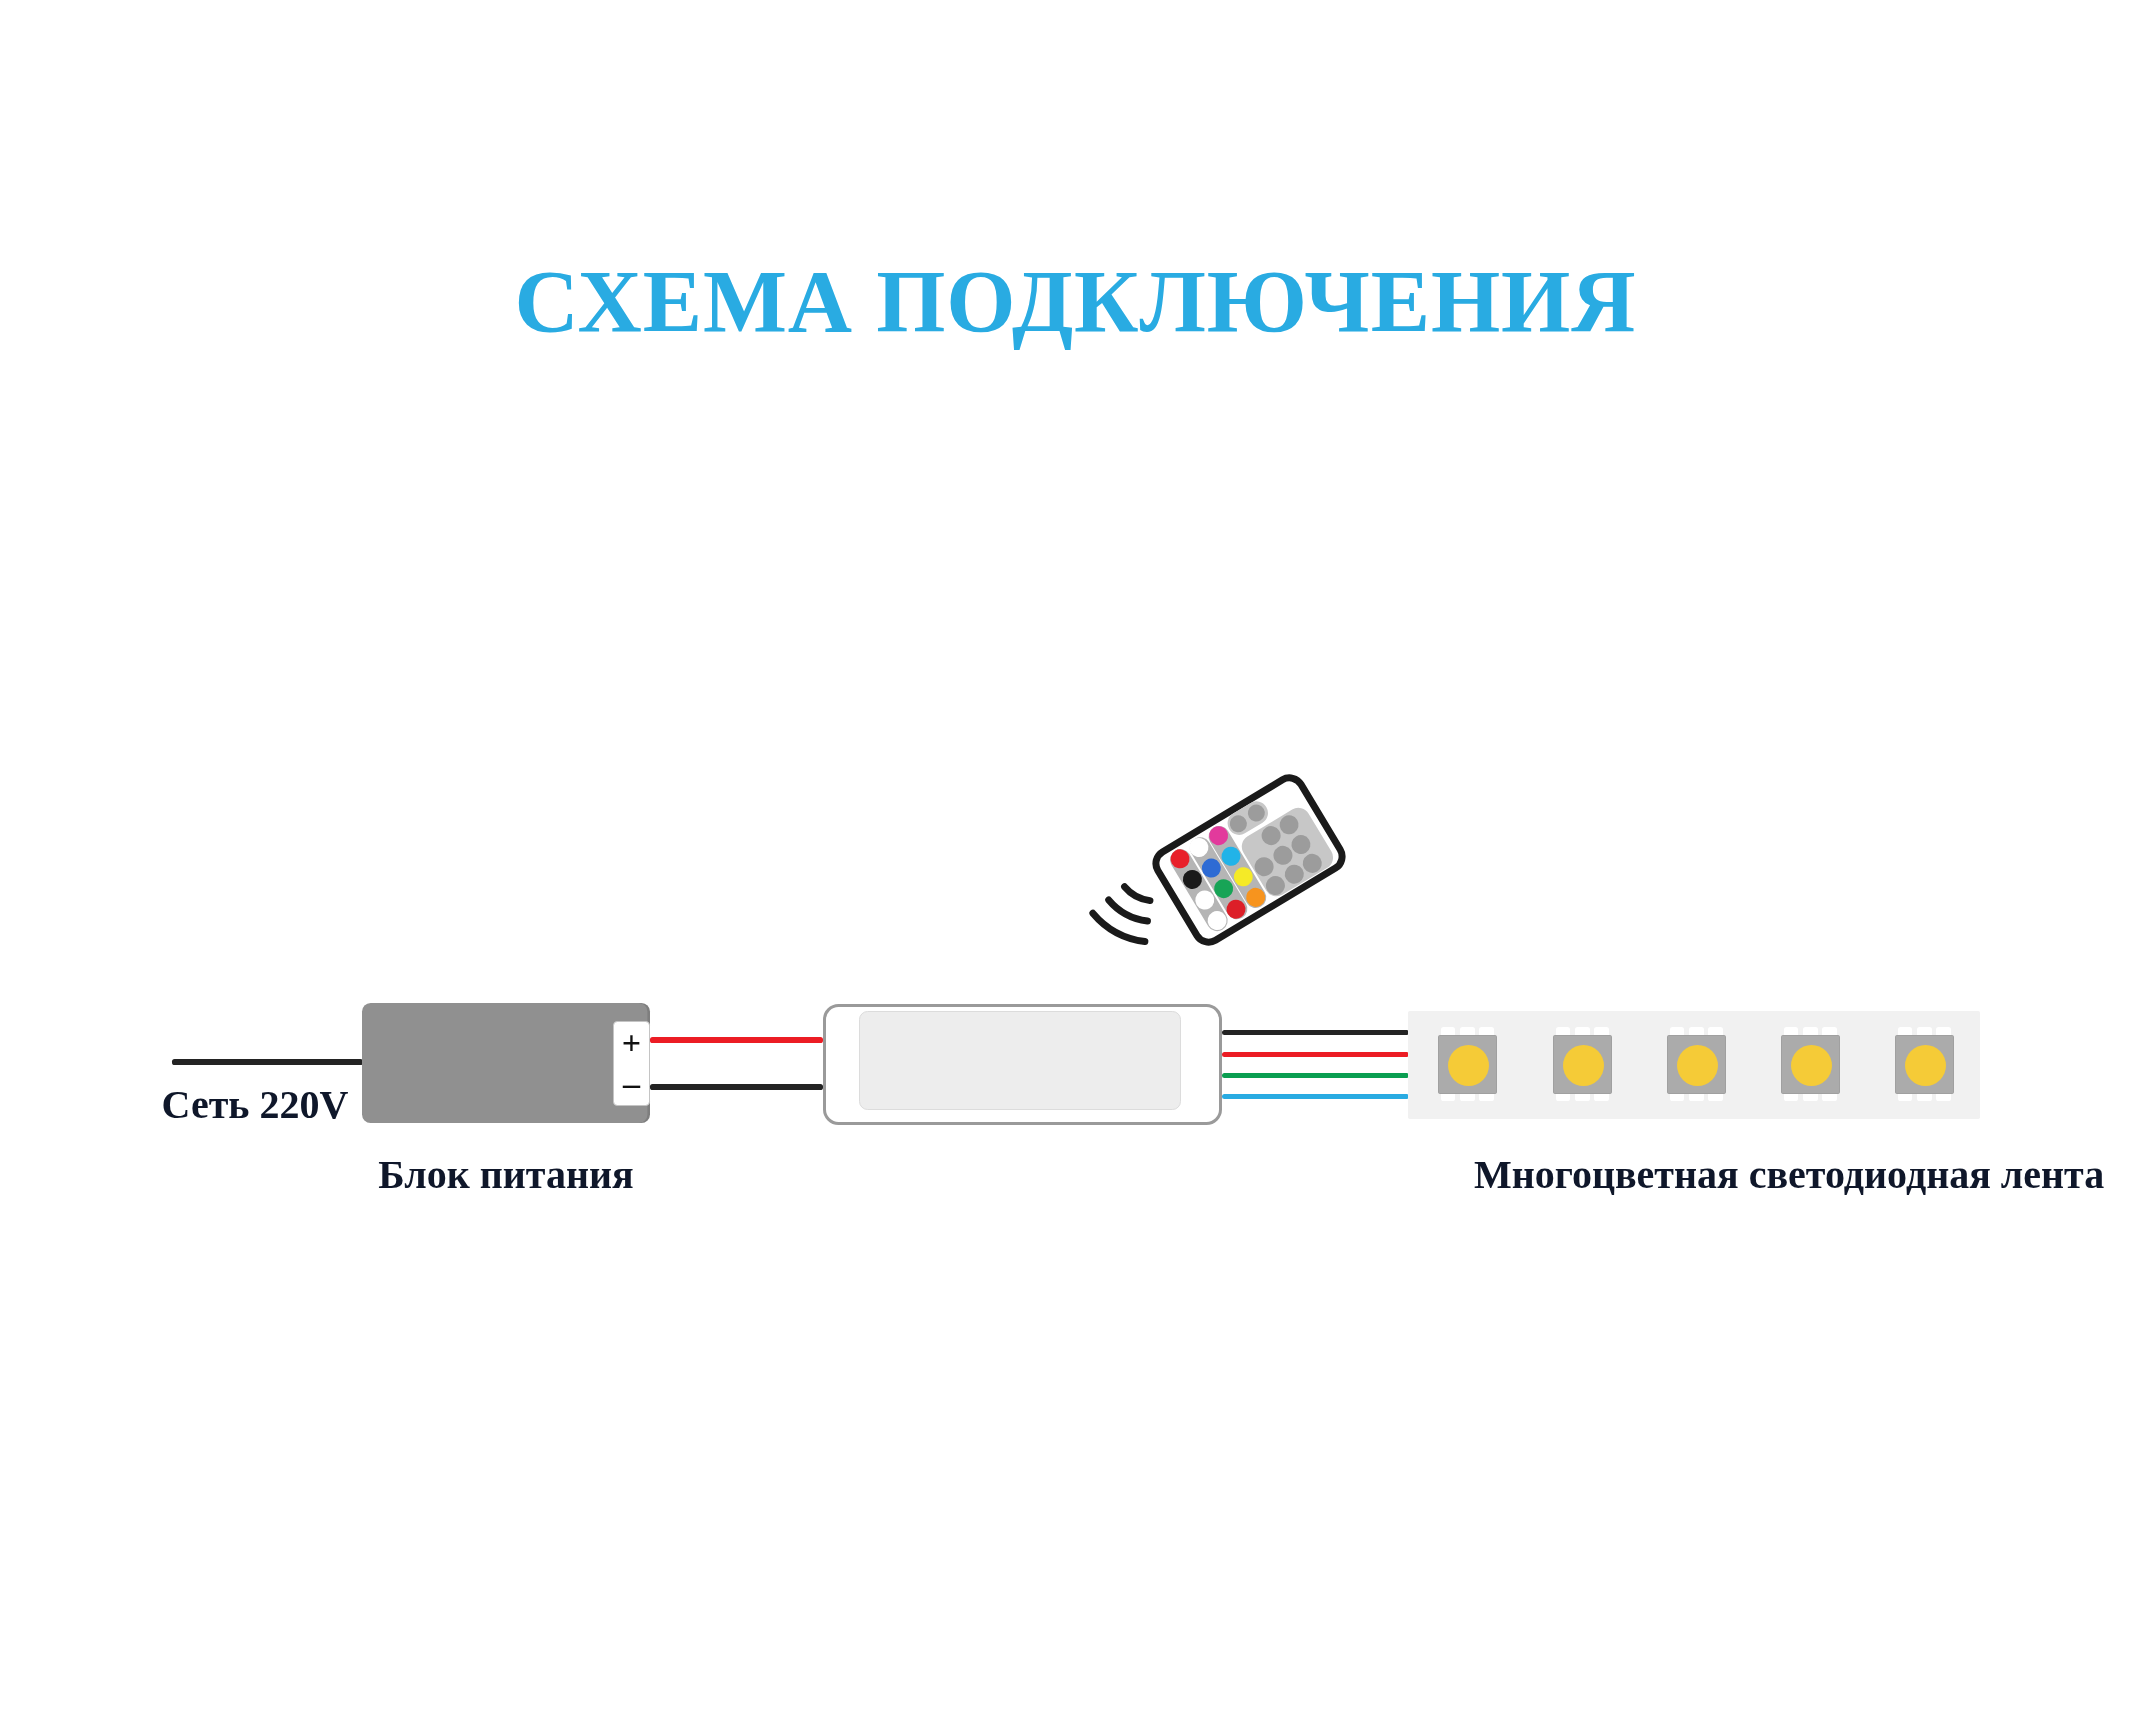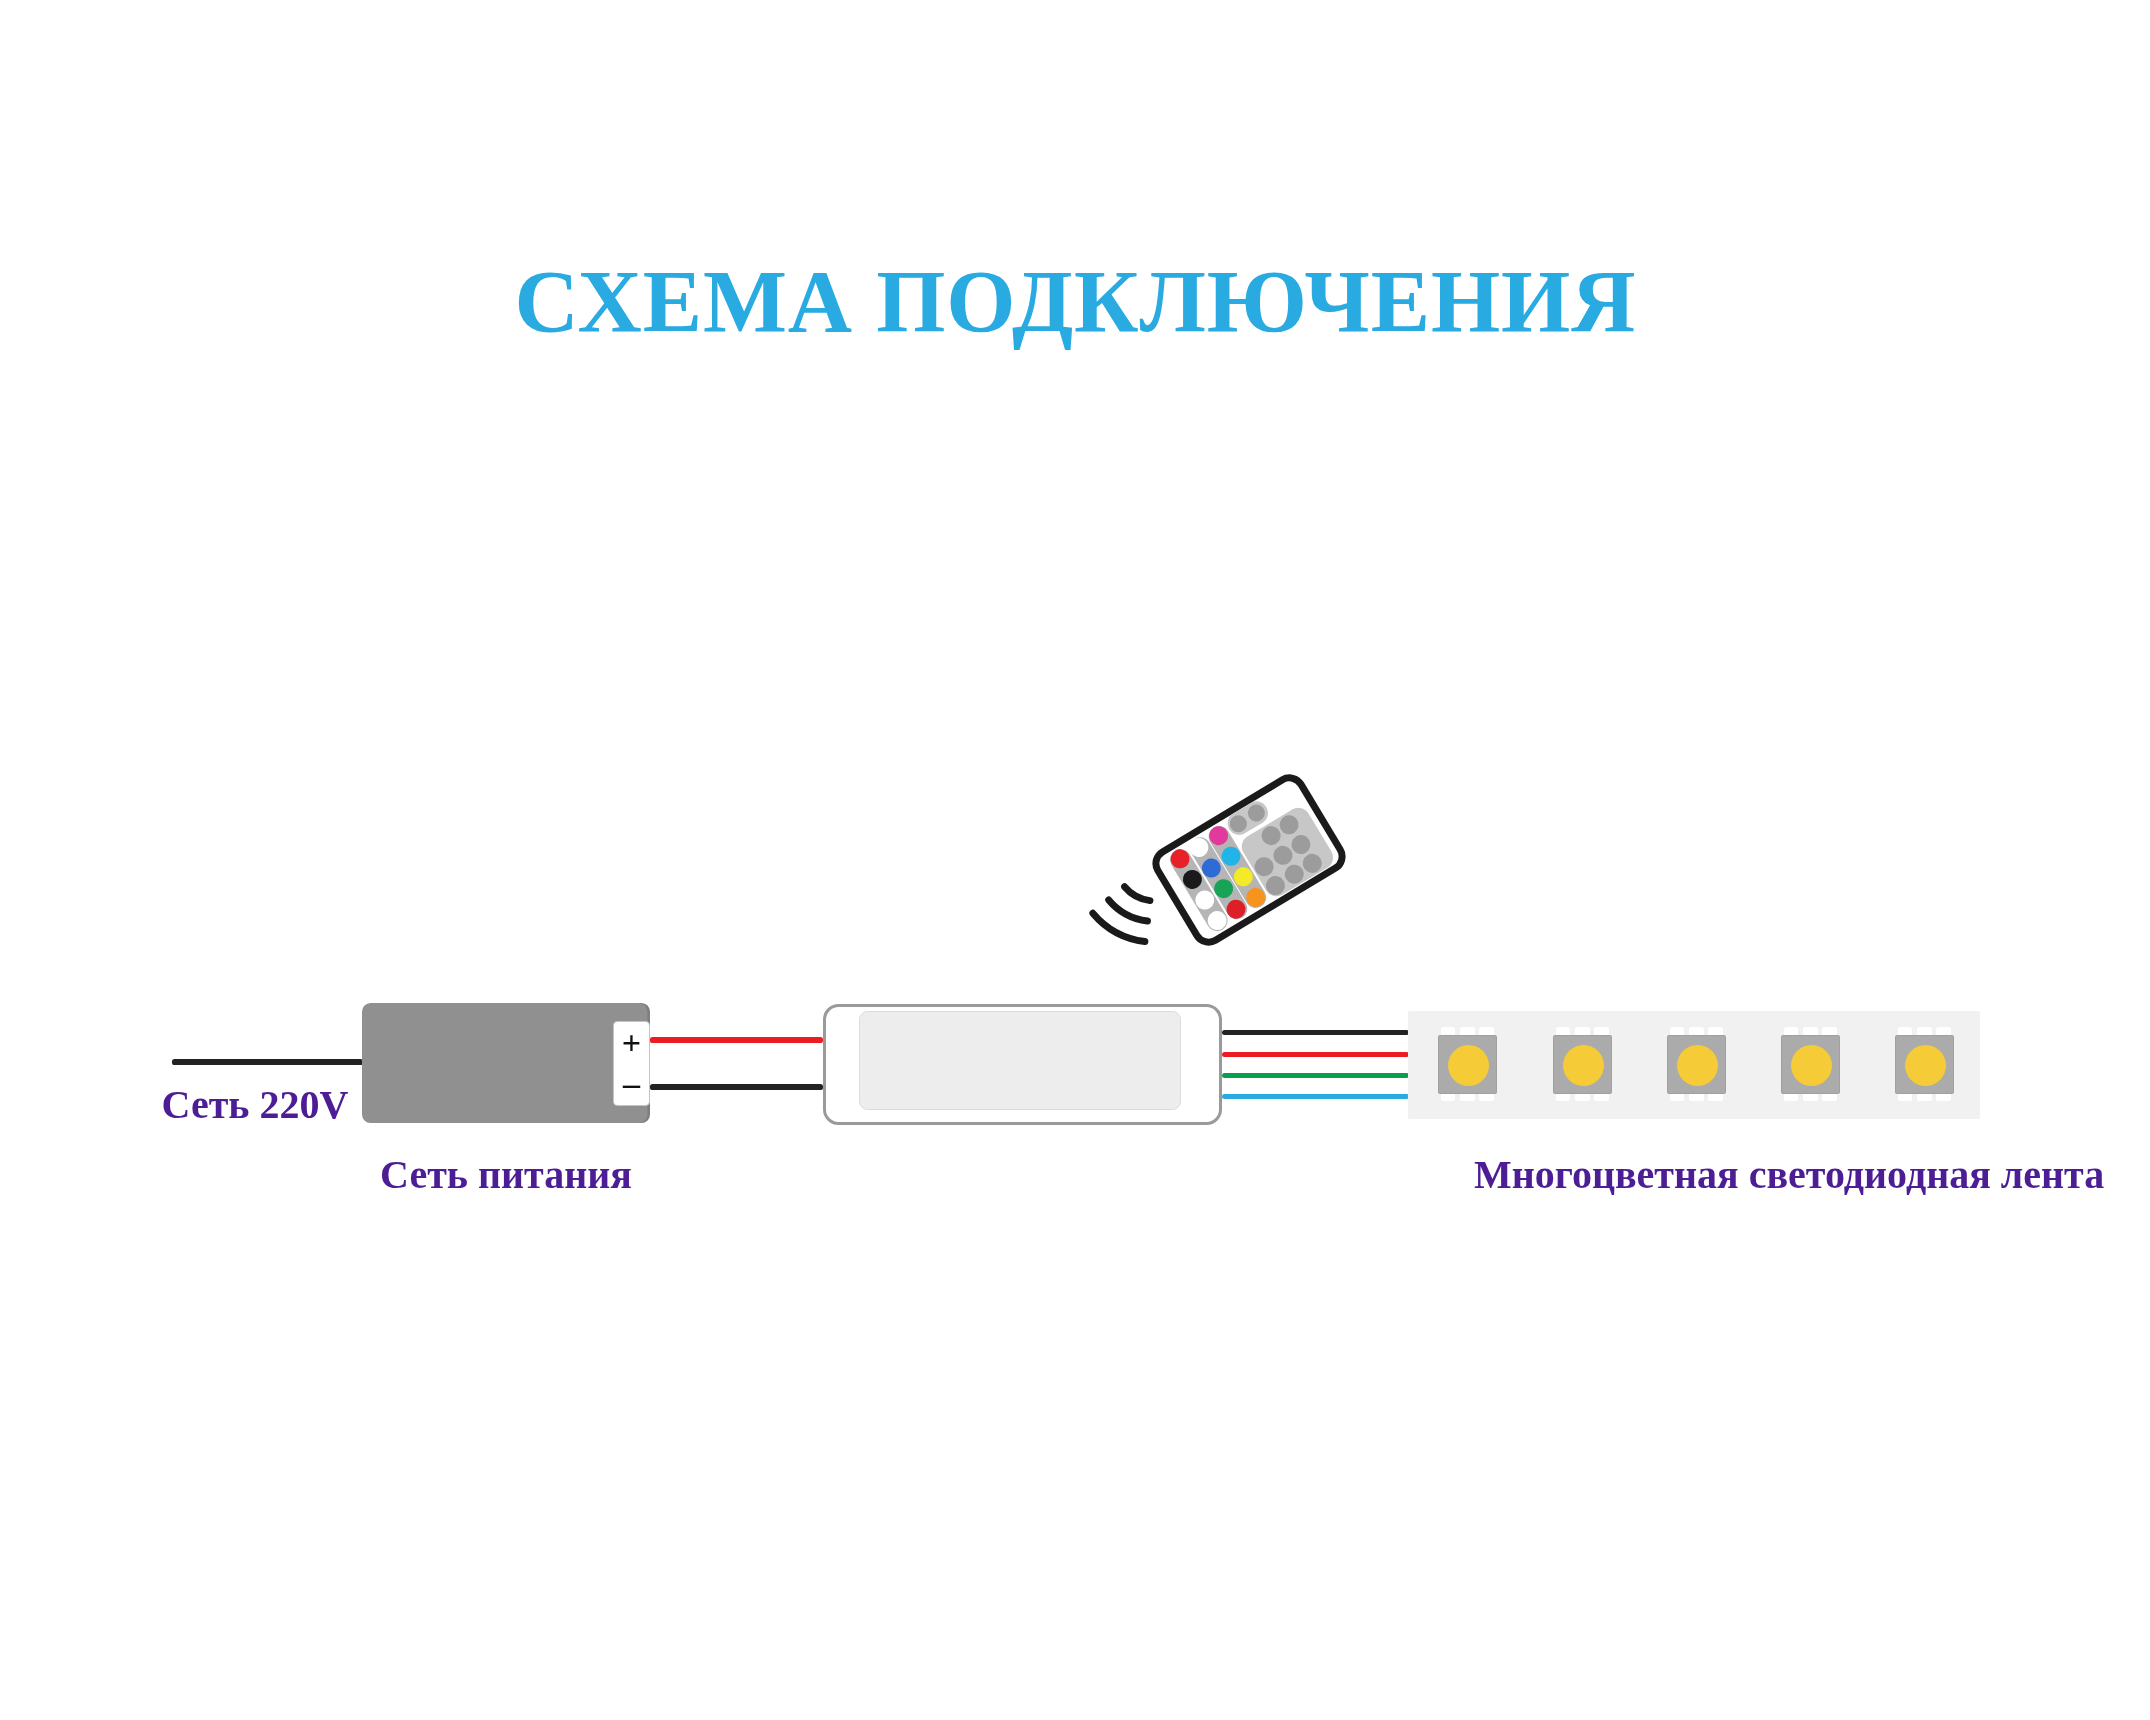--- a/index.html
+++ b/index.html
@@ -9,21 +9,21 @@
     margin-top:33px;
   }
   .abs{position:absolute;}
   
   .title{
     left:0;top:217px;width:2151px;text-align:center;
     font-size:89px;font-weight:bold;letter-spacing:0.9px;
   }
   
   .label{
-    top:1121px;font-size:40px;font-weight:bold;color:#4c1d95;
+    top:1121px;font-size:40px;font-weight:bold;color:#0f172a;
     text-align:center;line-height:1.05;white-space:nowrap;
   }
   .mains-label{left:83px;width:344px;top:1051px;}
   .psu-label{left:334px;width:344px;}
   .controller-label{left:764px;width:516px;}
   .strip-label{left:1474px;width:602px;}
   
   .wire{position:absolute;border-radius:2.6px;}
   .wire-mains{left:172px;top:1026px;width:191px;height:6px;}
   .wire-psu-plus{left:650px;top:1004px;width:173px;height:6px;}
@@ -120,21 +120,21 @@
     </div>
 
   <div class="wire wire-mains" style="background: rgb(35, 35, 35);"></div>
   <div class="abs label mains-label">Сеть 220V</div>
 
   <div class="abs psu" style="background: rgb(144, 144, 144);"></div>
   <div class="abs psu-terminal">
     <span>+</span>
     <span>–</span>
   </div>
-  <div class="abs label psu-label">Сеть питания</div>
+  <div class="abs label psu-label">Блок питания</div>
 
   <div class="wire wire-psu-plus" style="background: rgb(236, 28, 36);"></div>
   <div class="wire wire-psu-minus" style="background: rgb(35, 35, 35);"></div>
 
   <div class="abs controller">
     <div class="controller-inner"></div>
   </div>
 
   <div class="wire wire-out wire-out-0" style="background: rgb(35, 35, 35);"></div>
   <div class="wire wire-out wire-out-1" style="background: rgb(236, 28, 36);"></div>

